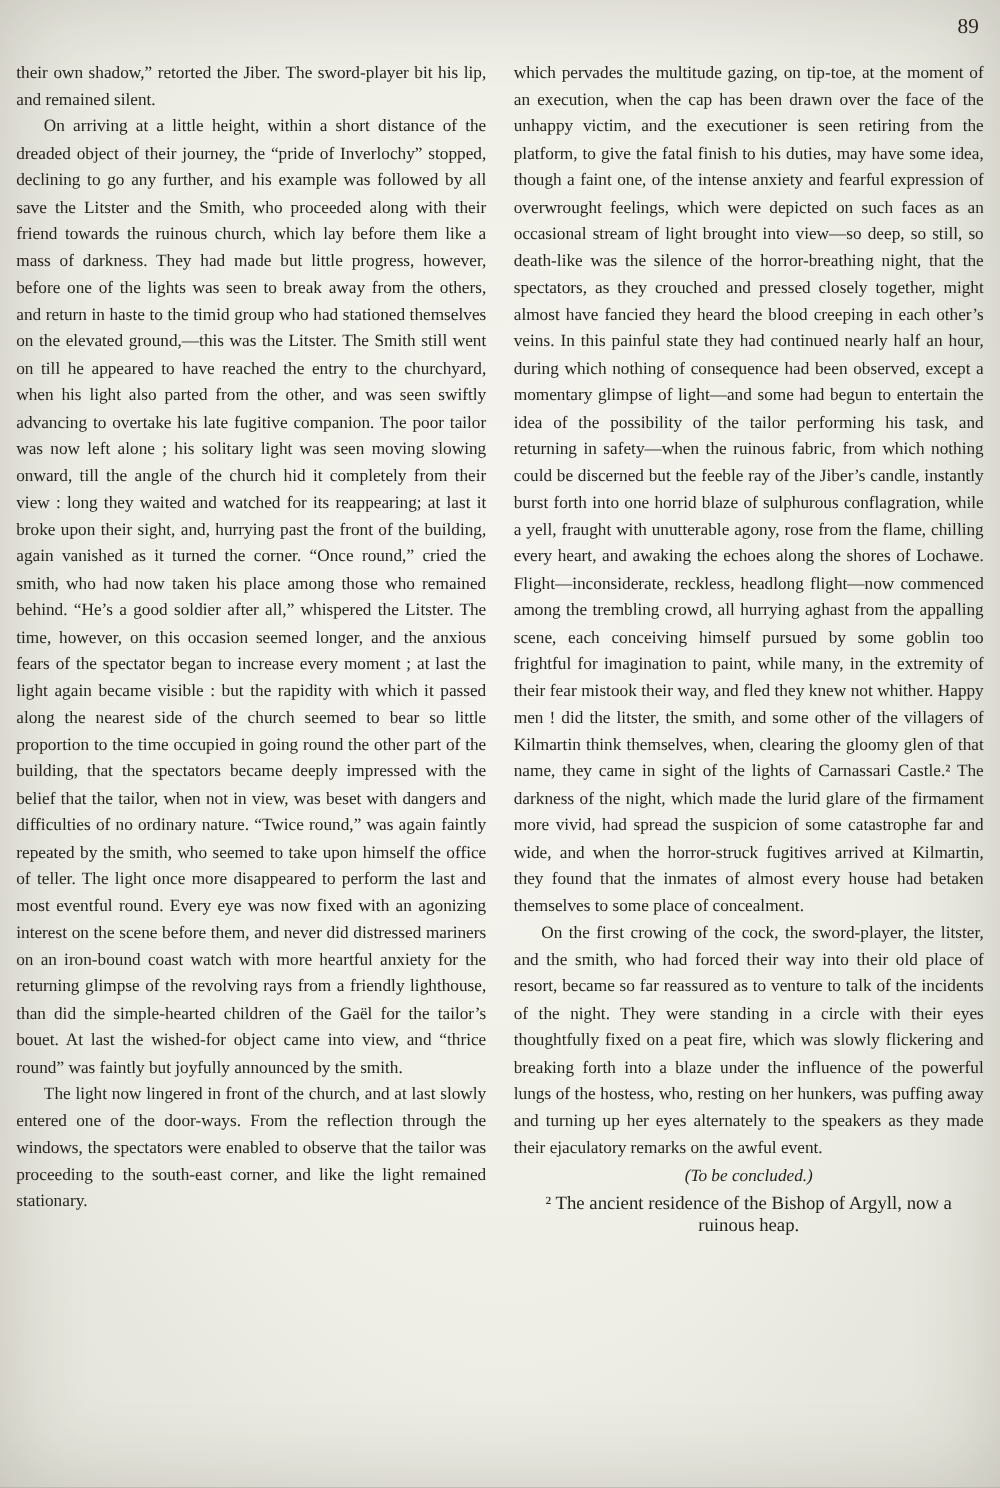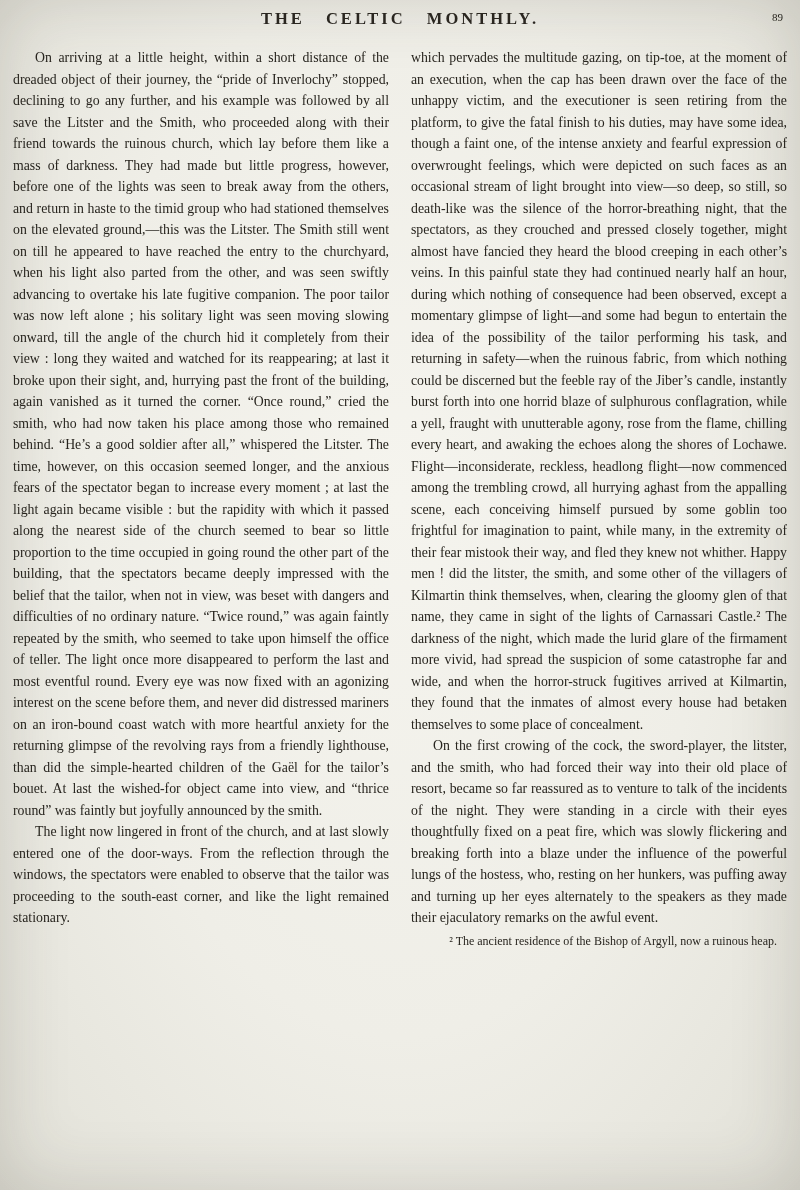--- a/index.html
+++ b/index.html
@@ -28,21 +28,21 @@
     font-weight: bold;
     letter-spacing: 3px;
     word-spacing: 14px;
     color: #2a2620;
     font-family: "Liberation Serif", serif;
   }
   .page-num {
     position: absolute;
     right: 4px;
     top: 2px;
-    font-size: 11px;
+    font-size: 17px;
   }
   .columns {
     display: flex;
     gap: 22px;
     height: calc(100% - 40px);
     overflow: hidden;
   }
   .col {
     flex: 1 1 0;
     min-width: 0;
@@ -55,45 +55,46 @@
     text-indent: 1.6em;
   }
   .col p.no-indent { text-indent: 0; }
   .concluded {
     text-align: center;
     font-style: italic;
     text-indent: 0 !important;
     margin-top: 1px !important;
   }
   .footnote {
-    font-size: 12px;
+    font-size: 15px;
     line-height: 17.5px;
-    text-align: right;
+    text-align: center;
     margin-top: 4px;
     padding: 0 10px;
   }
 </style>
 </head>
 <body>
 
 <div class="page">
 
   <header class="running-head">
-    <h1>THE CELTIC MONTHLY.</h1>
     <span class="page-num">89</span>
   </header>
 
   <main class="columns">
 
     <section class="col">
+      <p class="no-indent">their own shadow,” retorted the Jiber. The sword-player bit his lip, and remained silent.</p>
       <p>On arriving at a little height, within a short distance of the dreaded object of their journey, the “pride of Inverlochy” stopped, declining to go any further, and his example was followed by all save the Litster and the Smith, who proceeded along with their friend towards the ruinous church, which lay before them like a mass of darkness. They had made but little progress, however, before one of the lights was seen to break away from the others, and return in haste to the timid group who had stationed themselves on the elevated ground,—this was the Litster. The Smith still went on till he appeared to have reached the entry to the churchyard, when his light also parted from the other, and was seen swiftly advancing to overtake his late fugitive companion. The poor tailor was now left alone ; his solitary light was seen moving slowing onward, till the angle of the church hid it completely from their view : long they waited and watched for its reappearing; at last it broke upon their sight, and, hurrying past the front of the building, again vanished as it turned the corner. “Once round,” cried the smith, who had now taken his place among those who remained behind. “He’s a good soldier after all,” whispered the Litster. The time, however, on this occasion seemed longer, and the anxious fears of the spectator began to increase every moment ; at last the light again became visible : but the rapidity with which it passed along the nearest side of the church seemed to bear so little proportion to the time occupied in going round the other part of the building, that the spectators became deeply impressed with the belief that the tailor, when not in view, was beset with dangers and difficulties of no ordinary nature. “Twice round,” was again faintly repeated by the smith, who seemed to take upon himself the office of teller. The light once more disappeared to perform the last and most eventful round. Every eye was now fixed with an agonizing interest on the scene before them, and never did distressed mariners on an iron-bound coast watch with more heartful anxiety for the returning glimpse of the revolving rays from a friendly lighthouse, than did the simple-hearted children of the Gaël for the tailor’s bouet. At last the wished-for object came into view, and “thrice round” was faintly but joyfully announced by the smith.</p>
       <p>The light now lingered in front of the church, and at last slowly entered one of the door-ways. From the reflection through the windows, the spectators were enabled to observe that the tailor was proceeding to the south-east corner, and like the light remained stationary.</p>
     </section>
 
     <section class="col">
       <p class="no-indent">which pervades the multitude gazing, on tip-toe, at the moment of an execution, when the cap has been drawn over the face of the unhappy victim, and the executioner is seen retiring from the platform, to give the fatal finish to his duties, may have some idea, though a faint one, of the intense anxiety and fearful expression of overwrought feelings, which were depicted on such faces as an occasional stream of light brought into view—so deep, so still, so death-like was the silence of the horror-breathing night, that the spectators, as they crouched and pressed closely together, might almost have fancied they heard the blood creeping in each other’s veins. In this painful state they had continued nearly half an hour, during which nothing of consequence had been observed, except a momentary glimpse of light—and some had begun to entertain the idea of the possibility of the tailor performing his task, and returning in safety—when the ruinous fabric, from which nothing could be discerned but the feeble ray of the Jiber’s candle, instantly burst forth into one horrid blaze of sulphurous conflagration, while a yell, fraught with unutterable agony, rose from the flame, chilling every heart, and awaking the echoes along the shores of Lochawe. Flight—inconsiderate, reckless, headlong flight—now commenced among the trembling crowd, all hurrying aghast from the appalling scene, each conceiving himself pursued by some goblin too frightful for imagination to paint, while many, in the extremity of their fear mistook their way, and fled they knew not whither. Happy men ! did the litster, the smith, and some other of the villagers of Kilmartin think themselves, when, clearing the gloomy glen of that name, they came in sight of the lights of Carnassari Castle.² The darkness of the night, which made the lurid glare of the firmament more vivid, had spread the suspicion of some catastrophe far and wide, and when the horror-struck fugitives arrived at Kilmartin, they found that the inmates of almost every house had betaken themselves to some place of concealment.</p>
       <p>On the first crowing of the cock, the sword-player, the litster, and the smith, who had forced their way into their old place of resort, became so far reassured as to venture to talk of the incidents of the night. They were standing in a circle with their eyes thoughtfully fixed on a peat fire, which was slowly flickering and breaking forth into a blaze under the influence of the powerful lungs of the hostess, who, resting on her hunkers, was puffing away and turning up her eyes alternately to the speakers as they made their ejaculatory remarks on the awful event.</p>
+      <p class="concluded">(To be concluded.)</p>
       <div class="footnote">² The ancient residence of the Bishop of Argyll, now a ruinous heap.</div>
     </section>
 
   </main>
 
 </div>
 
 </body></html>

